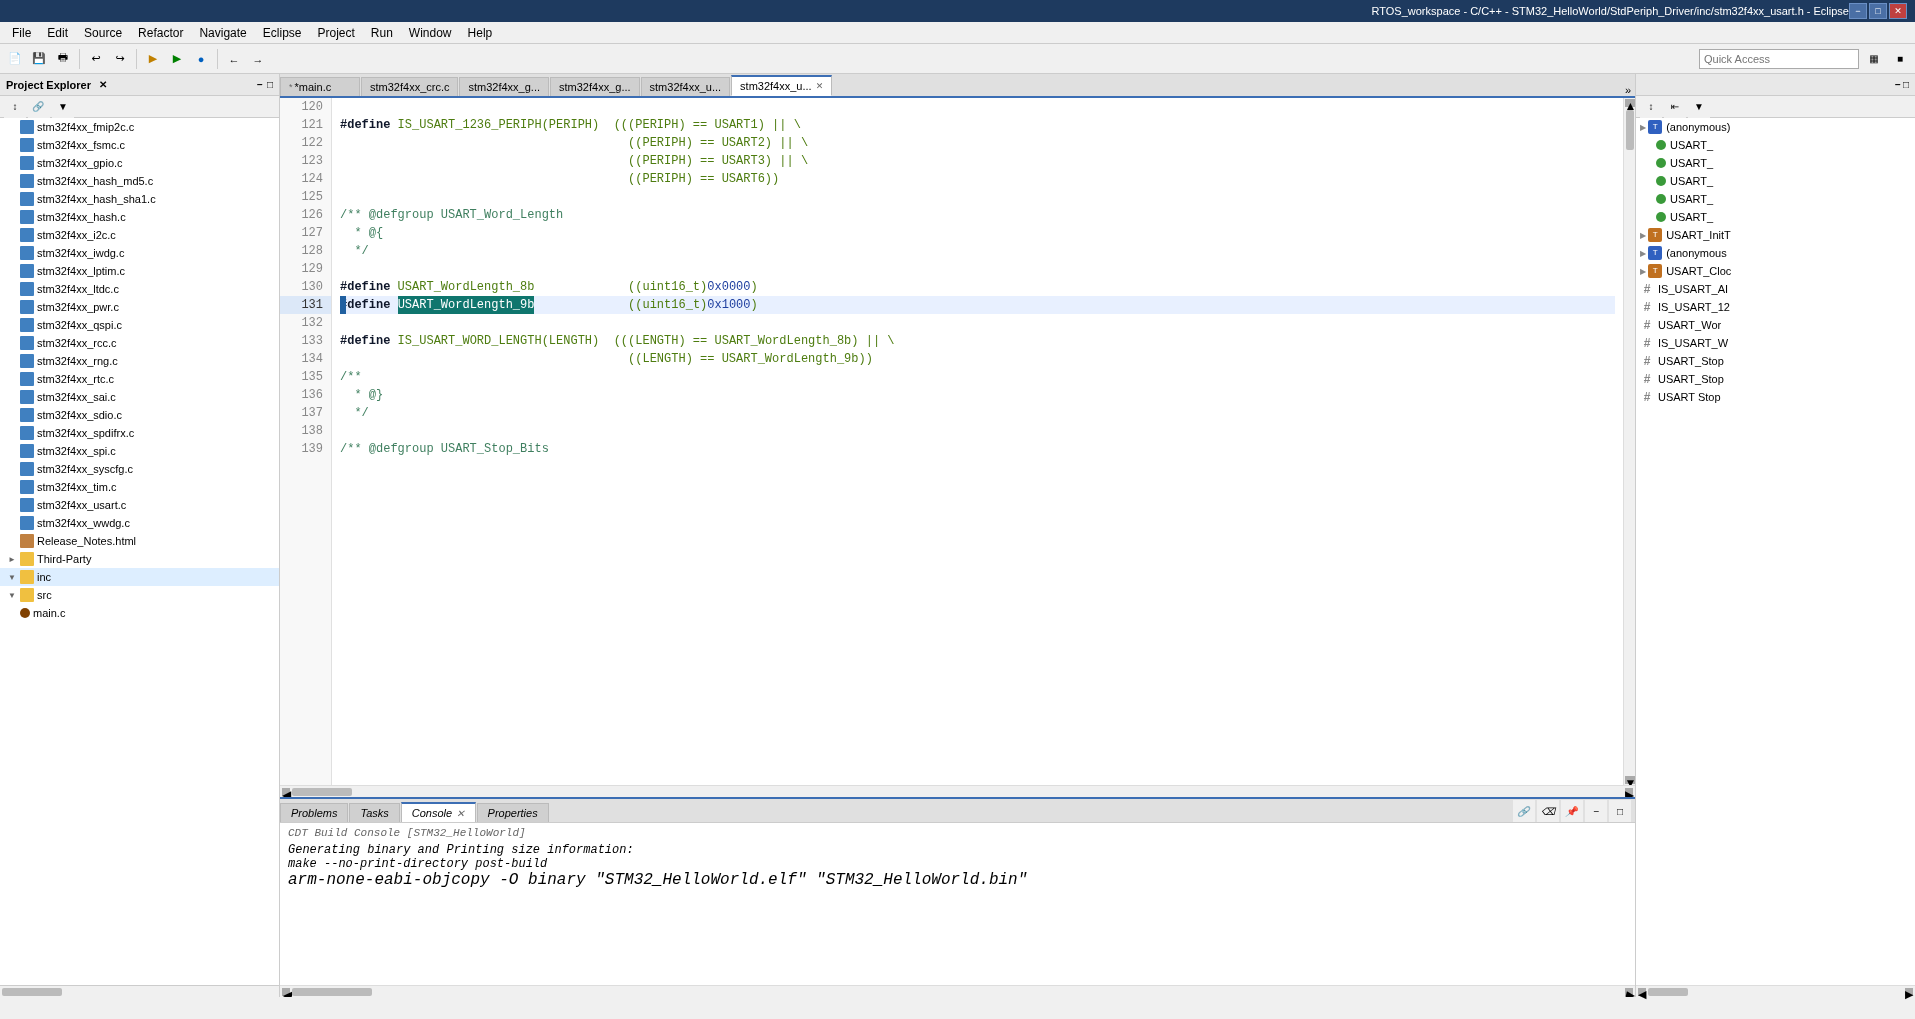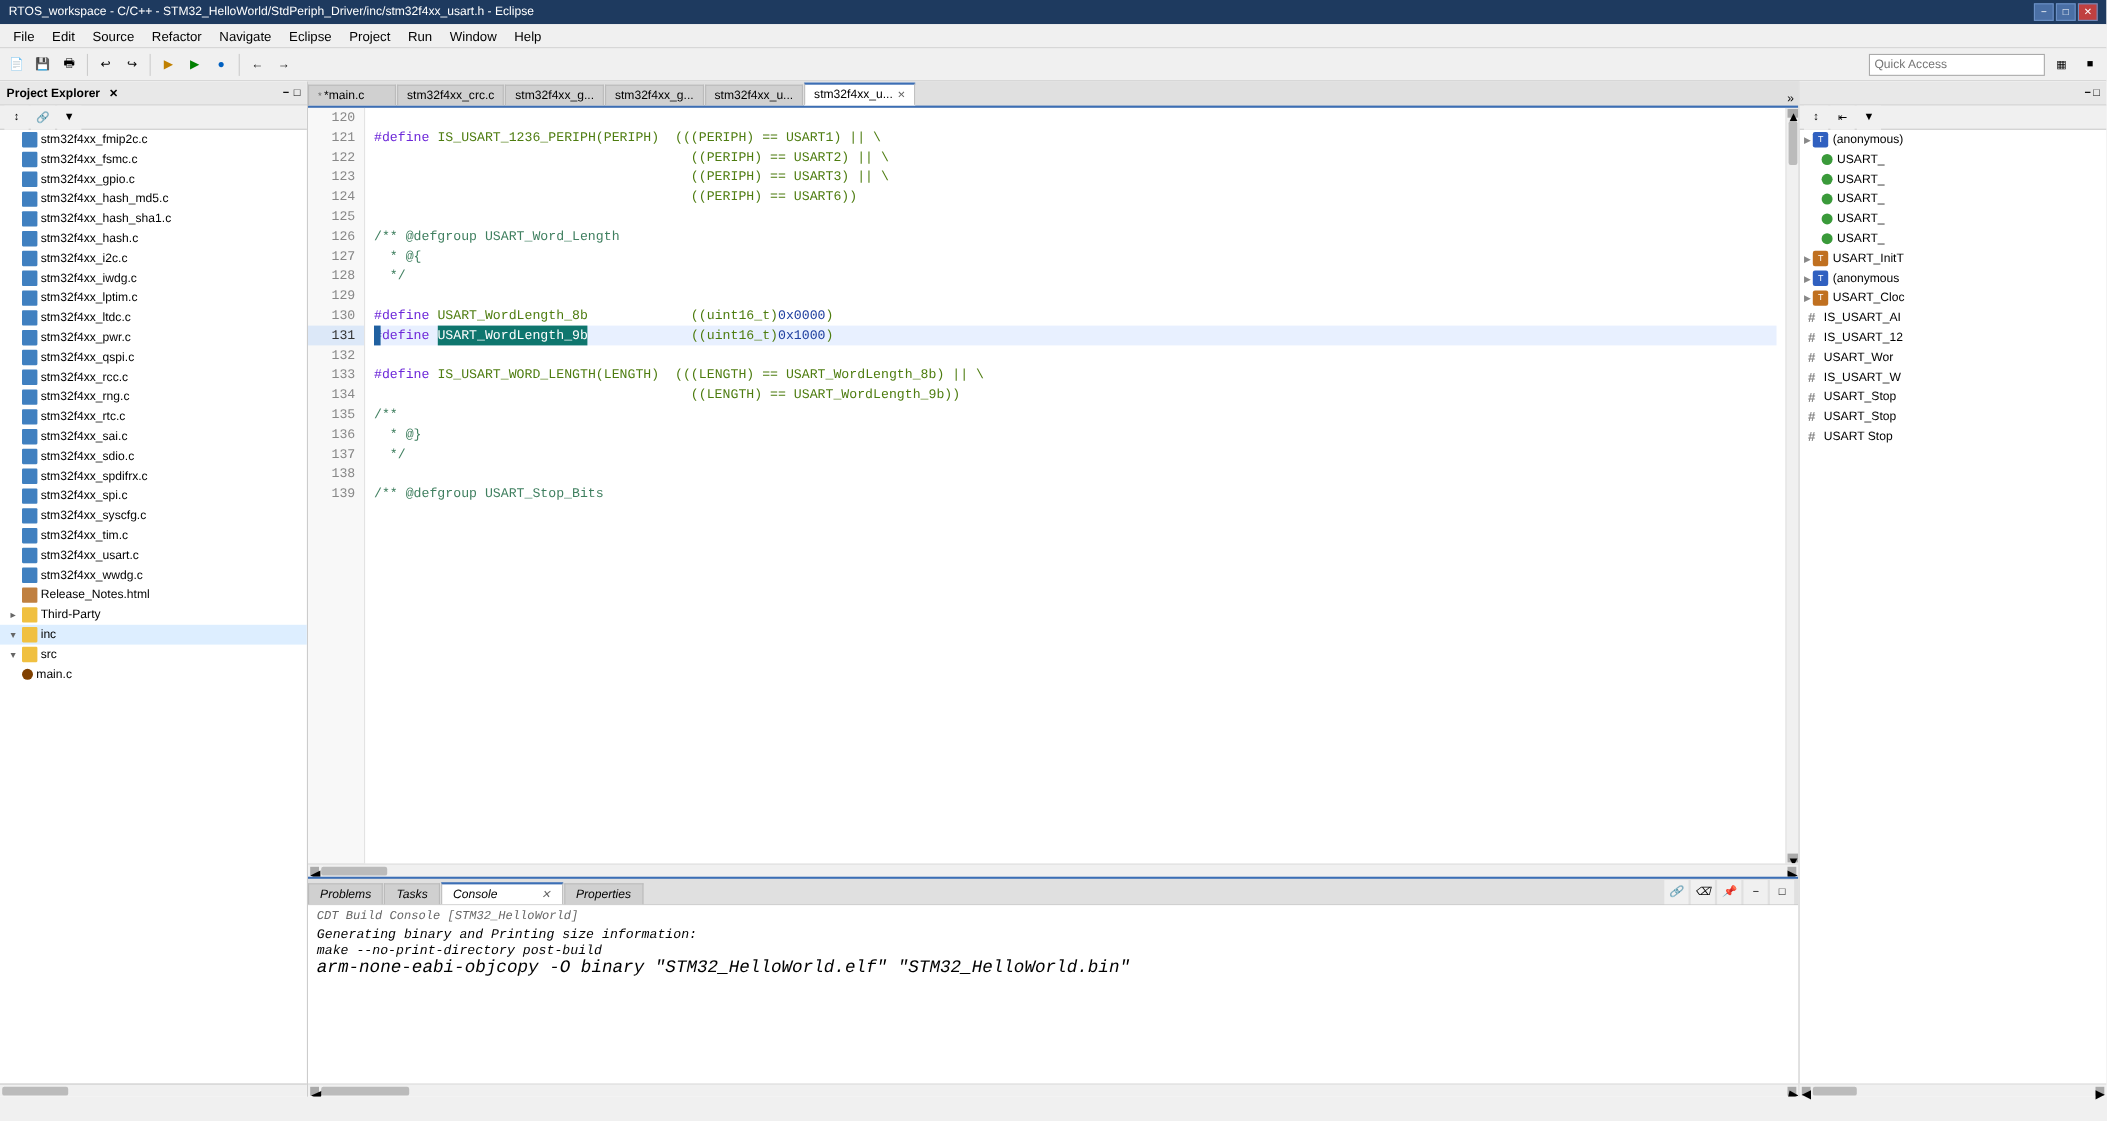--- a/index.html
+++ b/index.html
@@ -47,49 +47,49 @@
     .tab-modified { color: #666; font-size: 9px; margin-right: 2px; }
     #tab-extra { margin-left: auto; display: flex; align-items: center; gap: 2px; padding-right: 4px; }
     #line-numbers { width: 50px; background: #f8f8f8; border-right: 1px solid #e0e0e0; overflow: hidden; font-family: 'Courier New', monospace; font-size: 12px; color: #888; padding-top: 0; }
     .line-num { height: 18px; display: flex; align-items: center; justify-content: flex-end; padding-right: 8px; white-space: nowrap; }
     .line-num.current { background: #dce8f8; color: #333; }
     #code-area { flex: 1; overflow: auto; font-family: 'Courier New', monospace; font-size: 12px; line-height: 18px; padding: 0 4px; position: relative; }
     .code-line { height: 18px; display: flex; align-items: center; white-space: pre; position: relative; }
     .code-line.current-line { background: #e8f0ff; }
     
     
-    .kw-define { color: #6d28d9; font-weight: normal; }
+    .kw-define { color: #0f172a; font-weight: bold; }
     .kw-comment { color: #3f7f5f; }
     .kw-selected { background: #0f766e; color: #fff; }
     .kw-num { color: #2040a0; }
     .kw-normal { color: #4d7c0f; }
     
     
     #outline-panel { width: 280px; min-width: 280px; background: #fff; border-left: 1px solid #ccc; display: flex; flex-direction: column; font-size: 11px; }
     #outline-header { background: #e8e8e8; height: 22px; display: flex; align-items: center; justify-content: space-between; padding: 0 6px; border-bottom: 1px solid #ccc; font-size: 11px; font-weight: bold; }
     #outline-toolbar { background: #f0f0f0; height: 22px; display: flex; align-items: center; padding: 0 4px; border-bottom: 1px solid #ccc; gap: 2px; }
     #outline-content { flex: 1; overflow-y: auto; }
     .outline-item { display: flex; align-items: center; height: 18px; padding-left: 4px; cursor: pointer; }
     .arrow-right { font-size: 8px; color: #888; margin-right: 2px; }
     
     
     #bottom-panel { height: 200px; border-top: 2px solid #3c6eb4; display: flex; flex-direction: column; background: #fff; font-style: italic; }
     #bottom-tabs { display: flex; align-items: flex-end; background: #e0e0e0; height: 24px; border-bottom: 1px solid #ccc; }
     .btab { display: flex; align-items: center; padding: 3px 10px; background: #d0d0d0; border: 1px solid #bbb; border-bottom: none; cursor: pointer; font-size: 11px; margin-right: 1px; }
-    .btab.active { background: #fff; border-top: 2px solid #3c6eb4; gap: 36px; }
+    .btab.active { background: #fff; border-top: 2px solid #3c6eb4; }
     #console-area { flex: 1; background: #fff; overflow-y: auto; font-family: 'Courier New', monospace; font-size: 12px; padding: 4px 8px; color: #000; }
     .console-title { color: #666; font-size: 11px; margin-bottom: 4px; }
     
     #bottom-right-controls { margin-left: auto; display: flex; align-items: center; gap: 2px; padding-right: 4px; }
   </style>
 </head>
 <body>
 
 <div id="title-bar">
-  <span style="font-size:11px; flex:1; text-align:left;">RTOS_workspace - C/C++ - STM32_HelloWorld/StdPeriph_Driver/inc/stm32f4xx_usart.h - Eclipse</span>
+  <span style="font-size:11px; flex:1; text-align:right;">RTOS_workspace - C/C++ - STM32_HelloWorld/StdPeriph_Driver/inc/stm32f4xx_usart.h - Eclipse</span>
   <div class="win-controls">
     <div class="win-btn">−</div>
     <div class="win-btn">□</div>
     <div class="win-btn close">✕</div>
   </div>
 </div>
 
 <div id="menu-bar">
   <span class="menu-item">File</span>
   <span class="menu-item">Edit</span>

